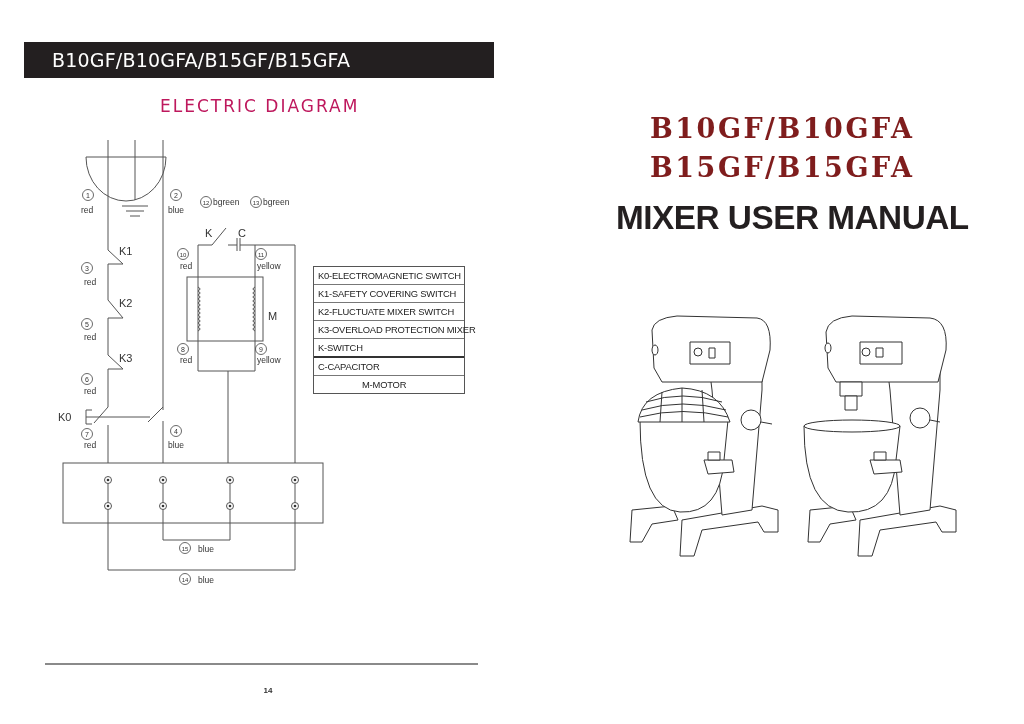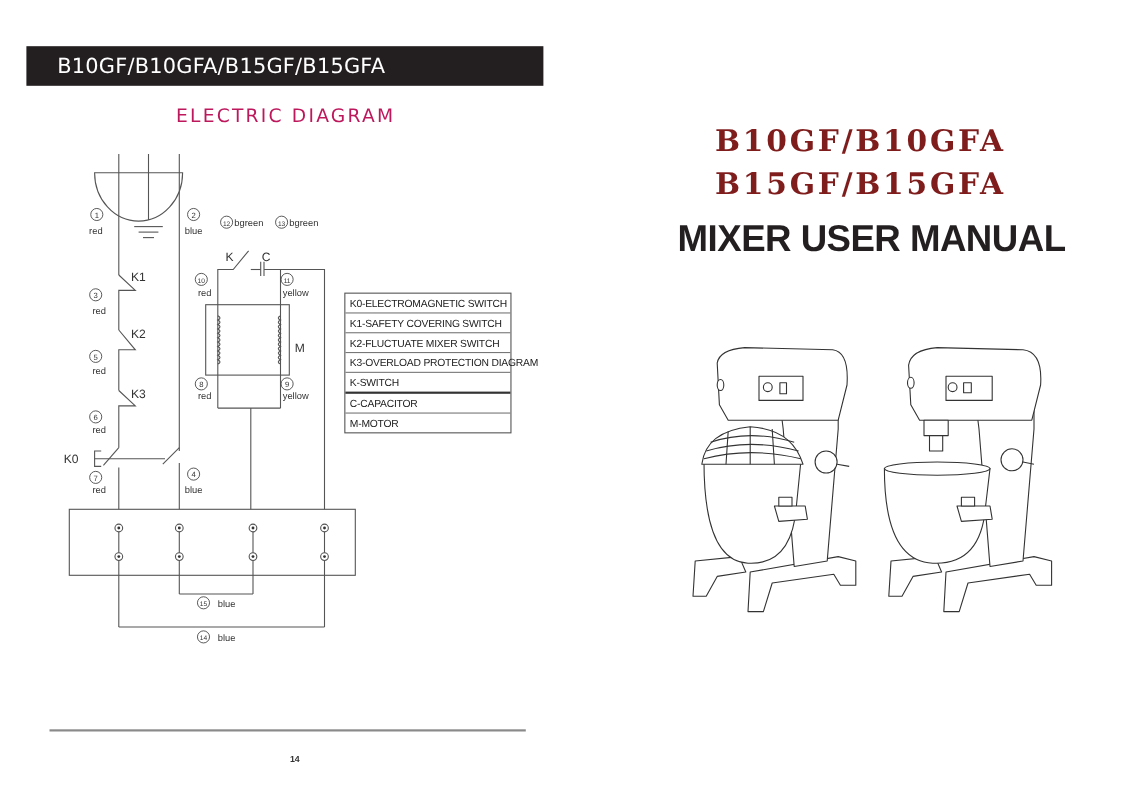--- a/index.html
+++ b/index.html
@@ -6,21 +6,21 @@
   body { width: 1024px; height: 724px; position: relative; overflow: hidden; font-family: "Liberation Sans", sans-serif; color: #222; }
   .page-left { position: absolute; left: 0; top: 0; width: 512px; height: 520px; }
   .page-right { position: absolute; left: 512px; top: 0; width: 512px; height: 724px; }
   .title-bar { position: absolute; left: 24px; top: 42px; width: 470px; height: 36px; background: #231f20; color: #fff; font-family: "DejaVu Sans", sans-serif; font-size: 19px; line-height: 36px; letter-spacing: 0.2px; }
   .title-bar .models { position: absolute; left: 28px; }
   .title-bar .subtitle { position: absolute; left: 323px; }
   .section-heading { position: absolute; left: 160px; top: 96px; font-family: "DejaVu Sans", sans-serif; font-size: 17px; letter-spacing: 2px; color: #be185d; }
   svg.diagram { position: absolute; left: 0; top: 0; }
   .legend { position: absolute; left: 313px; top: 266px; width: 150px; border: 1px solid #555; }
   .legend-row { height: 17px; border-bottom: 1px solid #777; font-size: 9.4px; line-height: 17px; padding-left: 4px; font-family: "Liberation Sans", sans-serif; color: #222; white-space: nowrap; letter-spacing: -0.2px; }
-  .legend-row:last-child { border-bottom: none; }
+  .legend-row:last-child { border-bottom: none; margin-left: 44px; }
   .legend-row.thick { border-bottom: 2px solid #333; }
   .footer-rule { position: absolute; left: 45px; top: 663px; width: 433px; height: 2px; background: #8a8a8a; }
   .page-number { position: absolute; left: 0; width: 536px; top: 686px; text-align: center; font-size: 8px; font-weight: bold; color: #333; }
   .cover-model { position: absolute; left: 138px; width: 250px; font-family: "DejaVu Serif", serif; font-weight: bold; font-size: 27px; letter-spacing: 2.5px; color: #7f1d1d; }
   .cover-model.l1 { top: 113px; }
   .cover-model.l2 { top: 152px; }
   .cover-title { position: absolute; left: 104px; top: 198px; font-family: "Liberation Sans", sans-serif; font-weight: bold; font-size: 34px; color: #231f20; letter-spacing: -0.5px; transform: scaleX(0.98); transform-origin: left; }
   svg.mixers { position: absolute; left: 100px; top: 310px; }
 </style>
 </head>
@@ -163,21 +163,21 @@
       <text x="205" y="237">K</text>
       <text x="238" y="237">C</text>
       <text x="268" y="320">M</text>
     </g>
   </svg>
 
   <div class="legend">
     <div class="legend-row">K0-ELECTROMAGNETIC SWITCH</div>
     <div class="legend-row">K1-SAFETY COVERING SWITCH</div>
     <div class="legend-row">K2-FLUCTUATE MIXER SWITCH</div>
-    <div class="legend-row">K3-OVERLOAD PROTECTION DIAGRAM</div>
+    <div class="legend-row">K3-OVERLOAD PROTECTION MIXER</div>
     <div class="legend-row thick">K-SWITCH</div>
     <div class="legend-row">C-CAPACITOR</div>
     <div class="legend-row">M-MOTOR</div>
   </div>
 
   <div class="footer-rule"></div>
   <div class="page-number">14</div>
 </div>
 
 <div class="page-right">

